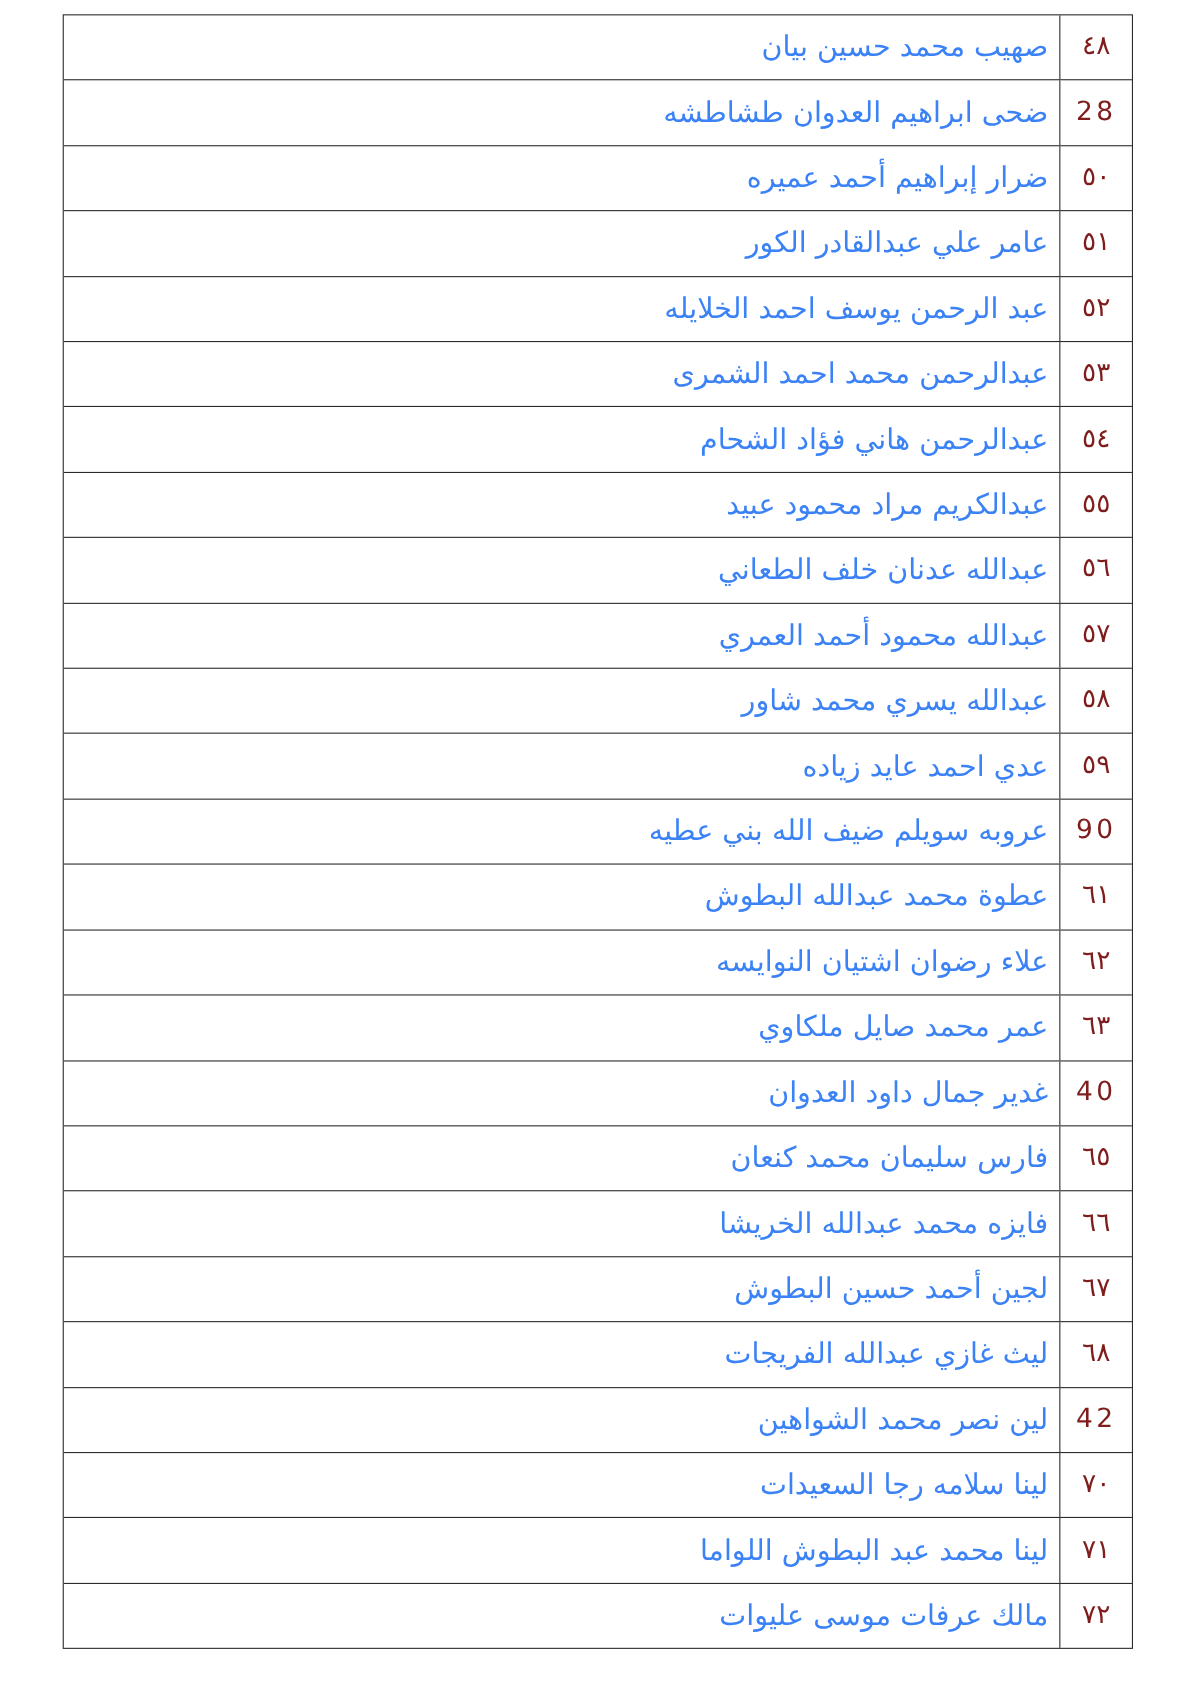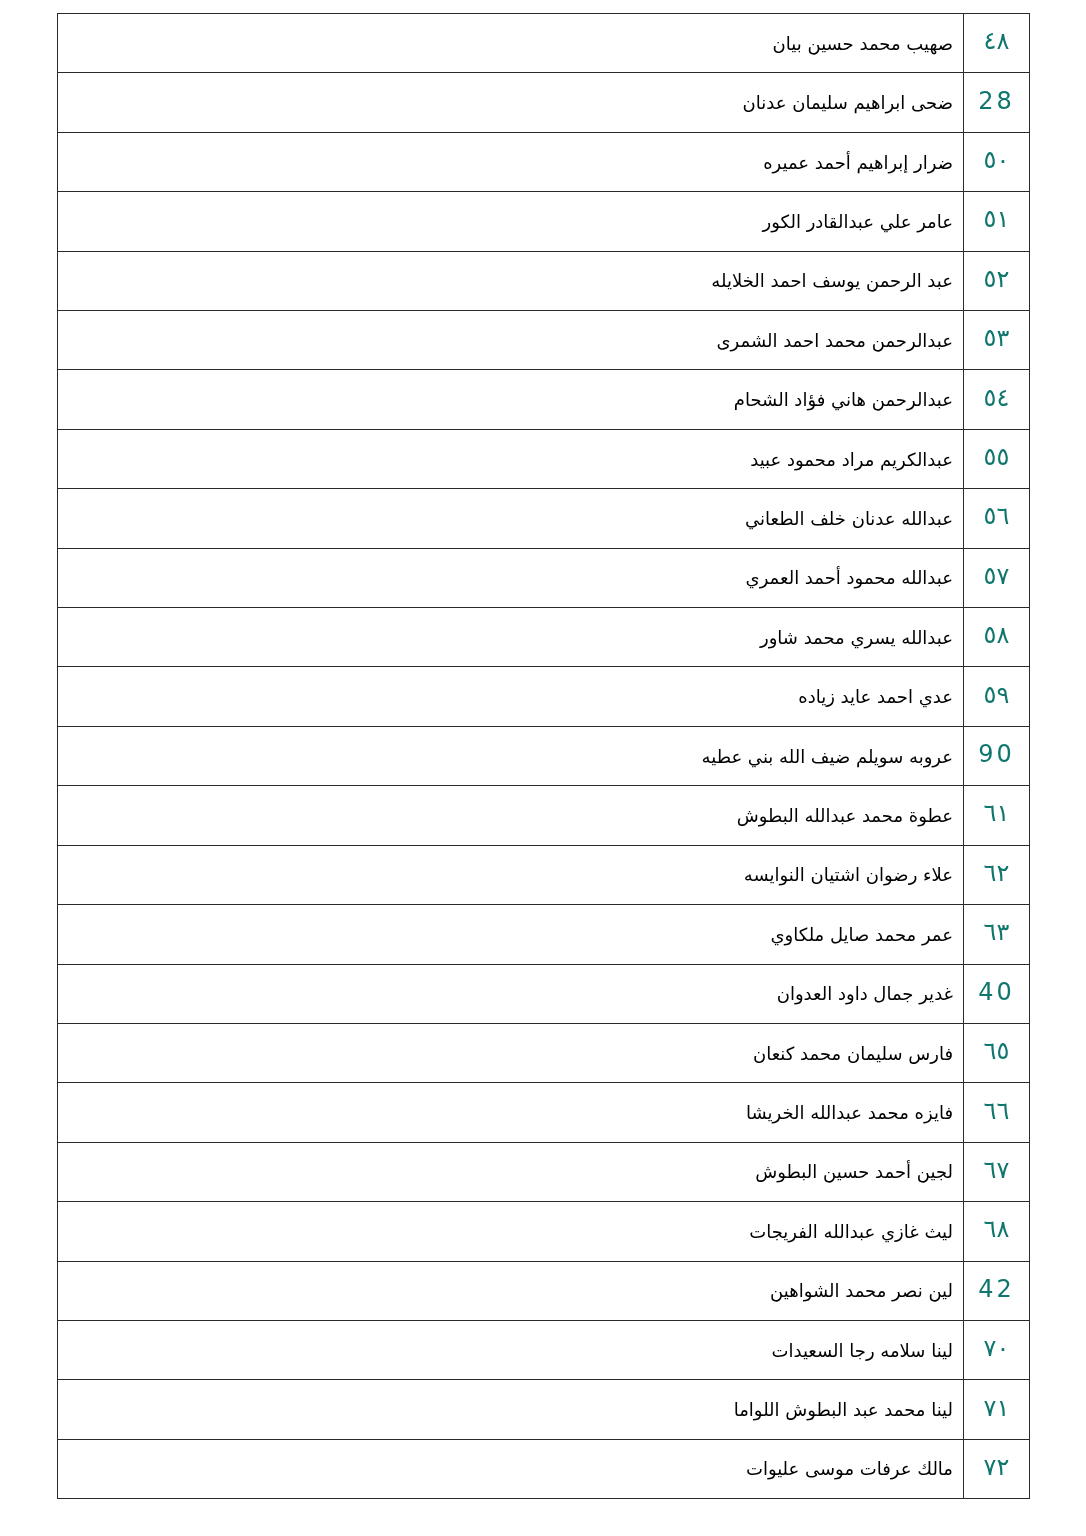--- a/index.html
+++ b/index.html
@@ -39,50 +39,50 @@
     border-bottom: none;
   }
   .cell-num {
     flex: 0 0 66px;
     box-sizing: border-box;
     border-left: 1.4px solid #2b2b2b; 
     display: flex;
     align-items: center;
     justify-content: center;
     font-size: 24px;
-    color: #0f766e;
+    color: #7f1d1d;
     letter-spacing: 3px;
     padding-bottom: 4px;
   }
   .cell-name {
     flex: 1 1 auto;
     display: flex;
     align-items: center;
     justify-content: flex-start; 
     padding: 0 10px;
-    font-size: 18px;
-    color: #000000;
+    font-size: 26px;
+    color: #3b82f6;
     white-space: nowrap;
     overflow: hidden;
   }
 </style>
 </head>
 <body>
 
 <div class="page">
   <div class="roster-table">
 
       <div class="row">
         <div class="cell-num">٤٨</div>
         <div class="cell-name">صهيب محمد حسين بيان</div>
       </div>
 
       <div class="row">
         <div class="cell-num">28</div>
-        <div class="cell-name">ضحى ابراهيم سليمان عدنان</div>
+        <div class="cell-name">ضحى ابراهيم العدوان طشاطشه</div>
       </div>
 
       <div class="row">
         <div class="cell-num">٥٠</div>
         <div class="cell-name">ضرار إبراهيم أحمد عميره</div>
       </div>
 
       <div class="row">
         <div class="cell-num">٥١</div>
         <div class="cell-name">عامر علي عبدالقادر الكور</div>

